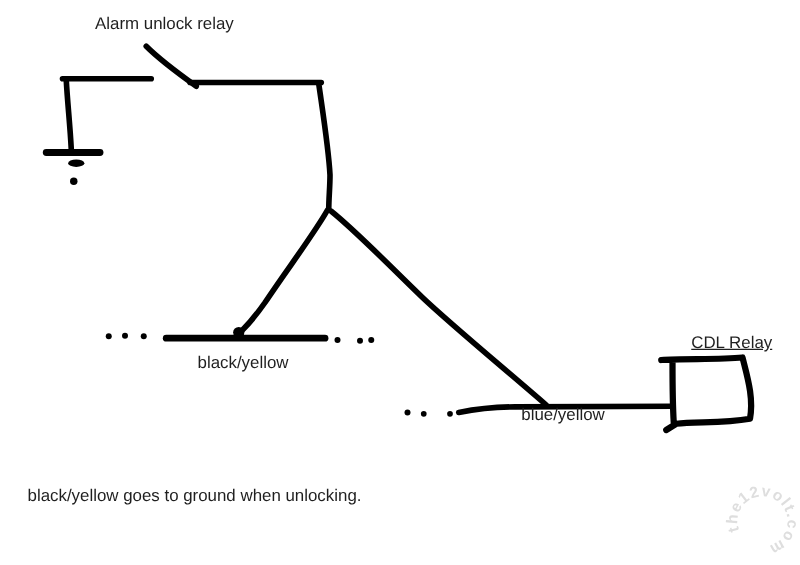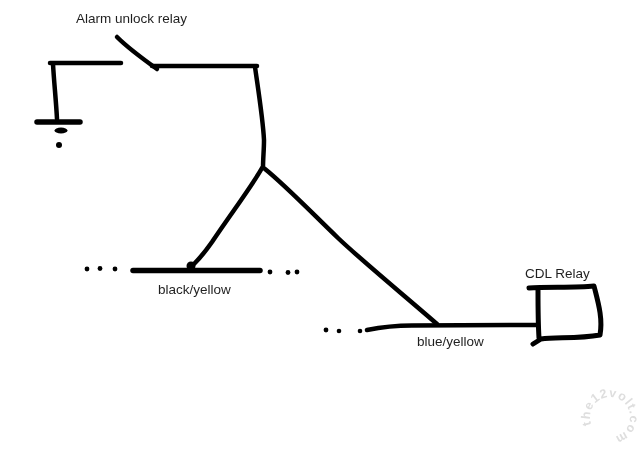--- a/index.html
+++ b/index.html
@@ -105,22 +105,23 @@
       <text class="watermark">
         <textPath href="#wm-circle" startOffset="0">the12volt.com</textPath>
       </text>
     </g>
   </svg>
 
   <div class="lbl" style="left:76px; top:11px;">Alarm unlock relay</div>
 
   <div class="lbl" style="left:158px; top:282px;">black/yellow</div>
 
-  <div class="lbl" style="left:417px; top:334px;">
+  <div class="lbl" style="left:417px; top:324px;">
     <div>blue/yellow</div>
   </div>
 
-  <div class="lbl" style="left:525px; top:266px;">CDL Relay</div>
+  <div class="lbl" style="left:553px; top:266px;text-decoration:underline;">CDL Relay</div>
 
   <div class="notes">
+    <div>black/yellow goes to ground when unlocking.</div>
   </div>
 
 </div>
 
 </body></html>

